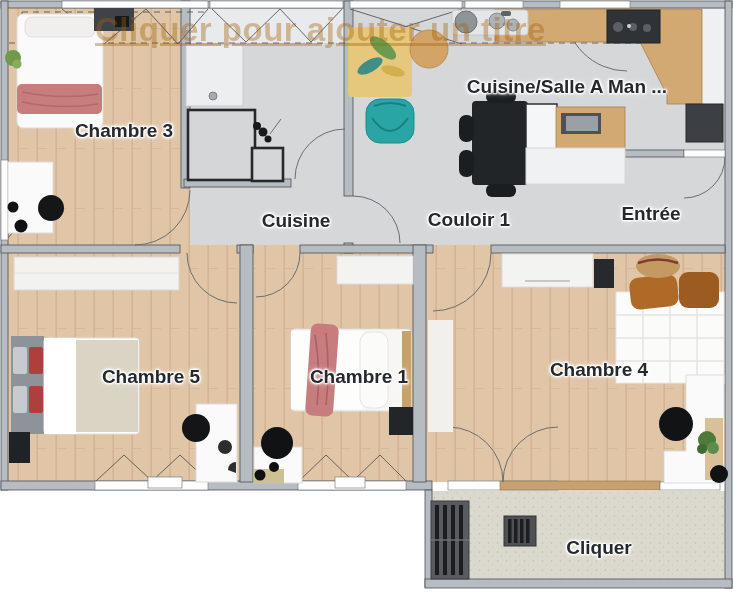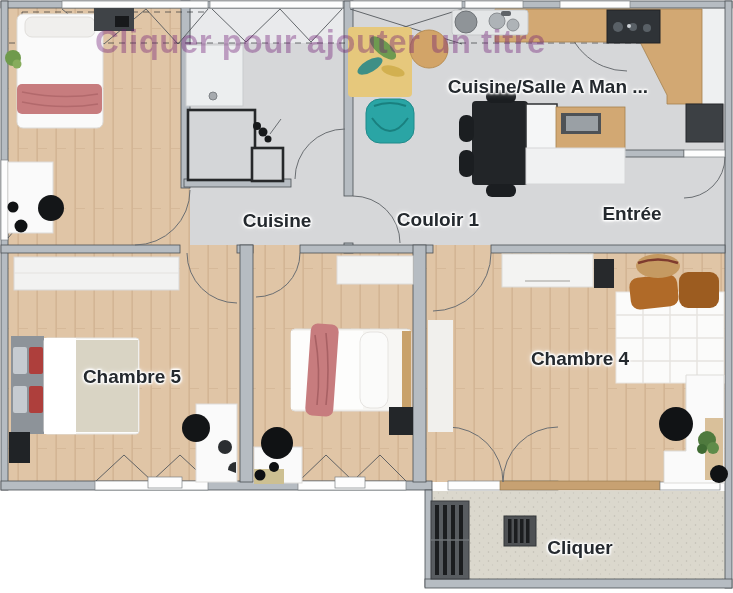--- a/index.html
+++ b/index.html
@@ -3,33 +3,33 @@
 <meta charset="utf-8">
 <style>
   html,body{margin:0;padding:0;background:#fff;}
   .stage{position:relative;width:733px;height:593px;background:#ffffff;overflow:hidden;
          font-family:"Liberation Sans",sans-serif;}
   .plan-svg{position:absolute;left:0;top:0;z-index:1;}
   
   .lbl{position:absolute;transform:translate(-50%,-50%);z-index:3;white-space:nowrap;
        font:700 19px "Liberation Sans",sans-serif;color:var(--label-text,#24292e);
        text-shadow:0 0 3px #fff,0 0 6px #fff,1px 1px 2px #fff,-1px -1px 2px #fff,
-                   1px -1px 2px #fff,-1px 1px 2px #fff;}
+                   1px -1px 2px #fff,-1px 1px 2px #fff;margin-left:19px;}
   .lbl-ch3{left:105px;top:131px}
   .lbl-couloir{left:277px;top:221px}
-  .lbl-couloir1{left:438px;top:220px}
+  .lbl-couloir1{left:450px;top:220px}
   .lbl-cuisine{left:548px;top:87px}
   .lbl-entree{left:632px;top:214px}
   .lbl-ch2{left:132px;top:377px}
   .lbl-ch1{left:340px;top:377px}
-  .lbl-ch4{left:580px;top:359px}
+  .lbl-ch4{left:580px;top:370px}
   .lbl-balcon{left:580px;top:548px}
-  .watermark{position:absolute;left:95px;top:23px;z-index:2;white-space:nowrap;
-       font:600 33px "Liberation Sans",sans-serif;color:#701a75;opacity:.38;
-       letter-spacing:.5px;pointer-events:none;}
+  .watermark{position:absolute;left:95px;top:11px;z-index:2;white-space:nowrap;
+       font:600 33px "Liberation Sans",sans-serif;color:#a16207;opacity:.38;
+       letter-spacing:.5px;pointer-events:none;text-decoration:underline;}
   .f-tile{fill:var(--tile-floor,#d6d7d9)}
   .f-wall{fill:var(--wall,#b6bcc2);stroke:var(--wall-edge,#4a4f54);stroke-width:.8}
   .f-win{fill:#fdfdfd;stroke:#7c8084;stroke-width:.7}
   .f-counter{fill:var(--counter-wood,#d2a873);stroke:#a5814e;stroke-width:.8}
   .f-white{fill:#fafafa;stroke:#dddcd9;stroke-width:1}
   .swing{fill:none;stroke:#54585c;stroke-width:.9}
   .arc{fill:none;stroke:#6a6e72;stroke-width:1}
   .dash{fill:none;stroke:#2e3134;stroke-width:.9;stroke-dasharray:6 5;opacity:.75}
   .quilt{stroke:#e6e3df;stroke-width:1.4}
   .darkline{stroke:#26282a;stroke-width:2.6;fill:#d4d6d8}
@@ -278,21 +278,23 @@
       <rect x="508" y="519" width="3.5" height="24" fill="#1b1d1f"></rect>
       <rect x="514" y="519" width="3.5" height="24" fill="#1b1d1f"></rect>
       <rect x="520" y="519" width="3.5" height="24" fill="#1b1d1f"></rect>
       <rect x="526" y="519" width="3.5" height="24" fill="#1b1d1f"></rect>
     </g>
   </g>
 </svg>
 
 <div class="watermark">Cliquer pour ajouter un titre</div>
 
+<div class="lbl lbl-ch3">Chambre 3</div>
 <div class="lbl lbl-couloir">Cuisine</div>
 <div class="lbl lbl-couloir1">Couloir 1</div>
 <div class="lbl lbl-cuisine">Cuisine/Salle A Man ...</div>
 <div class="lbl lbl-entree">Entrée</div>
 <div class="lbl lbl-ch2">Chambre 5</div>
+<div class="lbl lbl-ch1">Chambre 1</div>
 <div class="lbl lbl-ch4">Chambre 4</div>
 <div class="lbl lbl-balcon">Cliquer</div>
 
 </div>
 
 </body></html>

